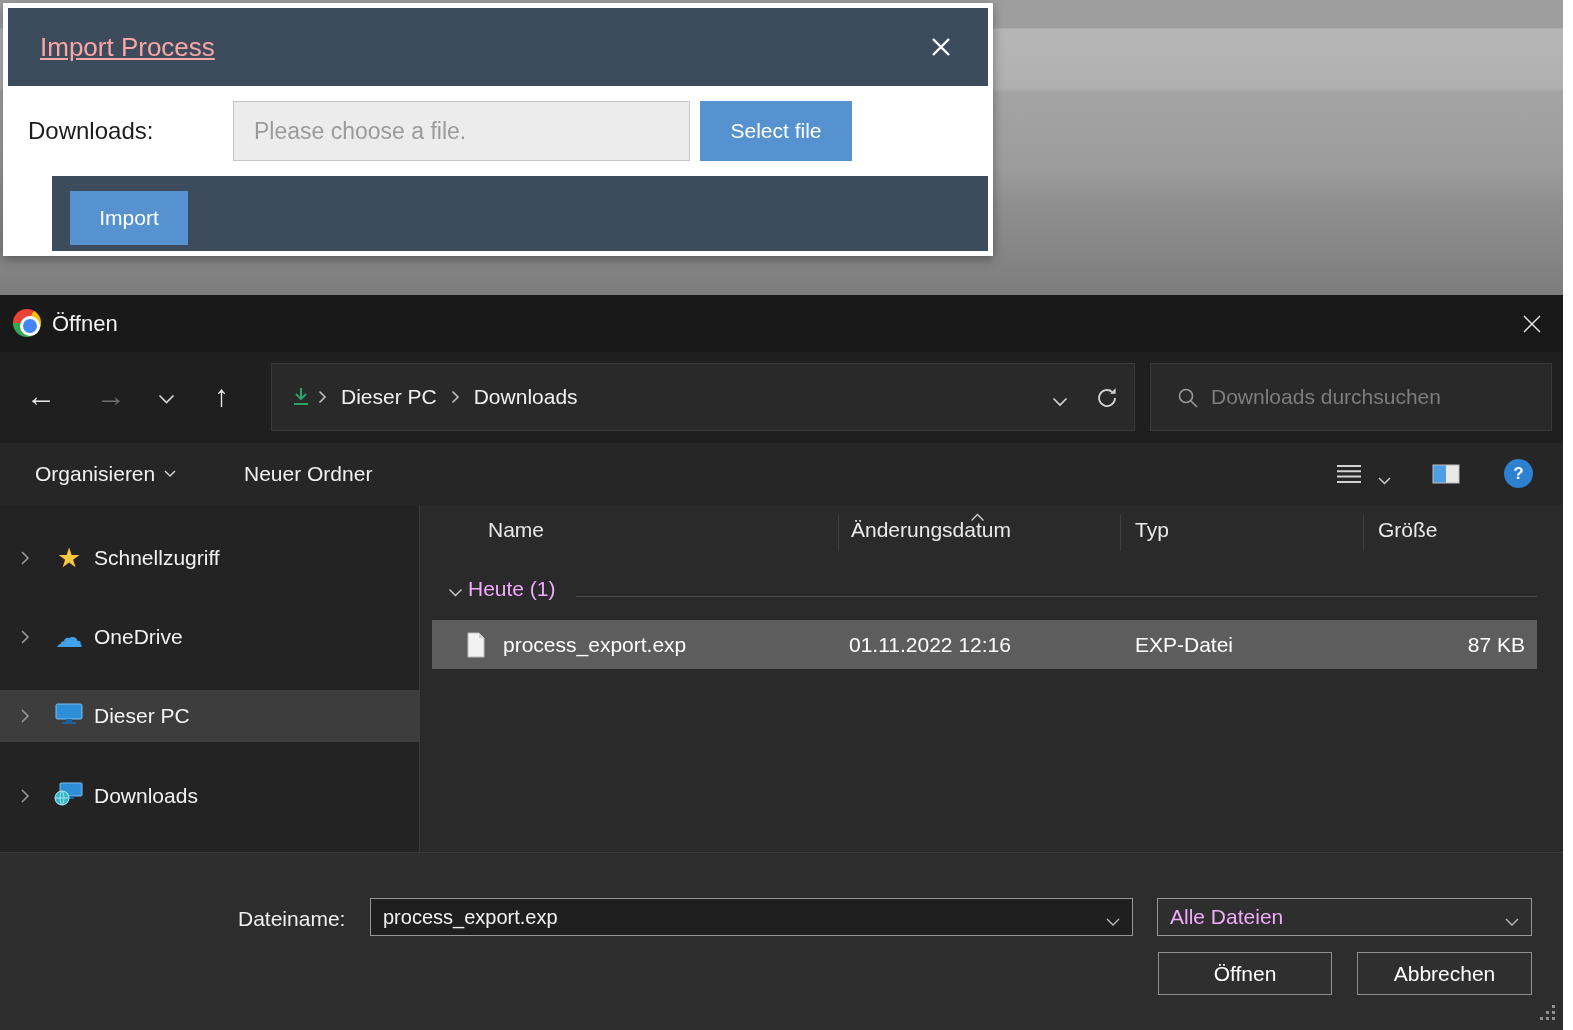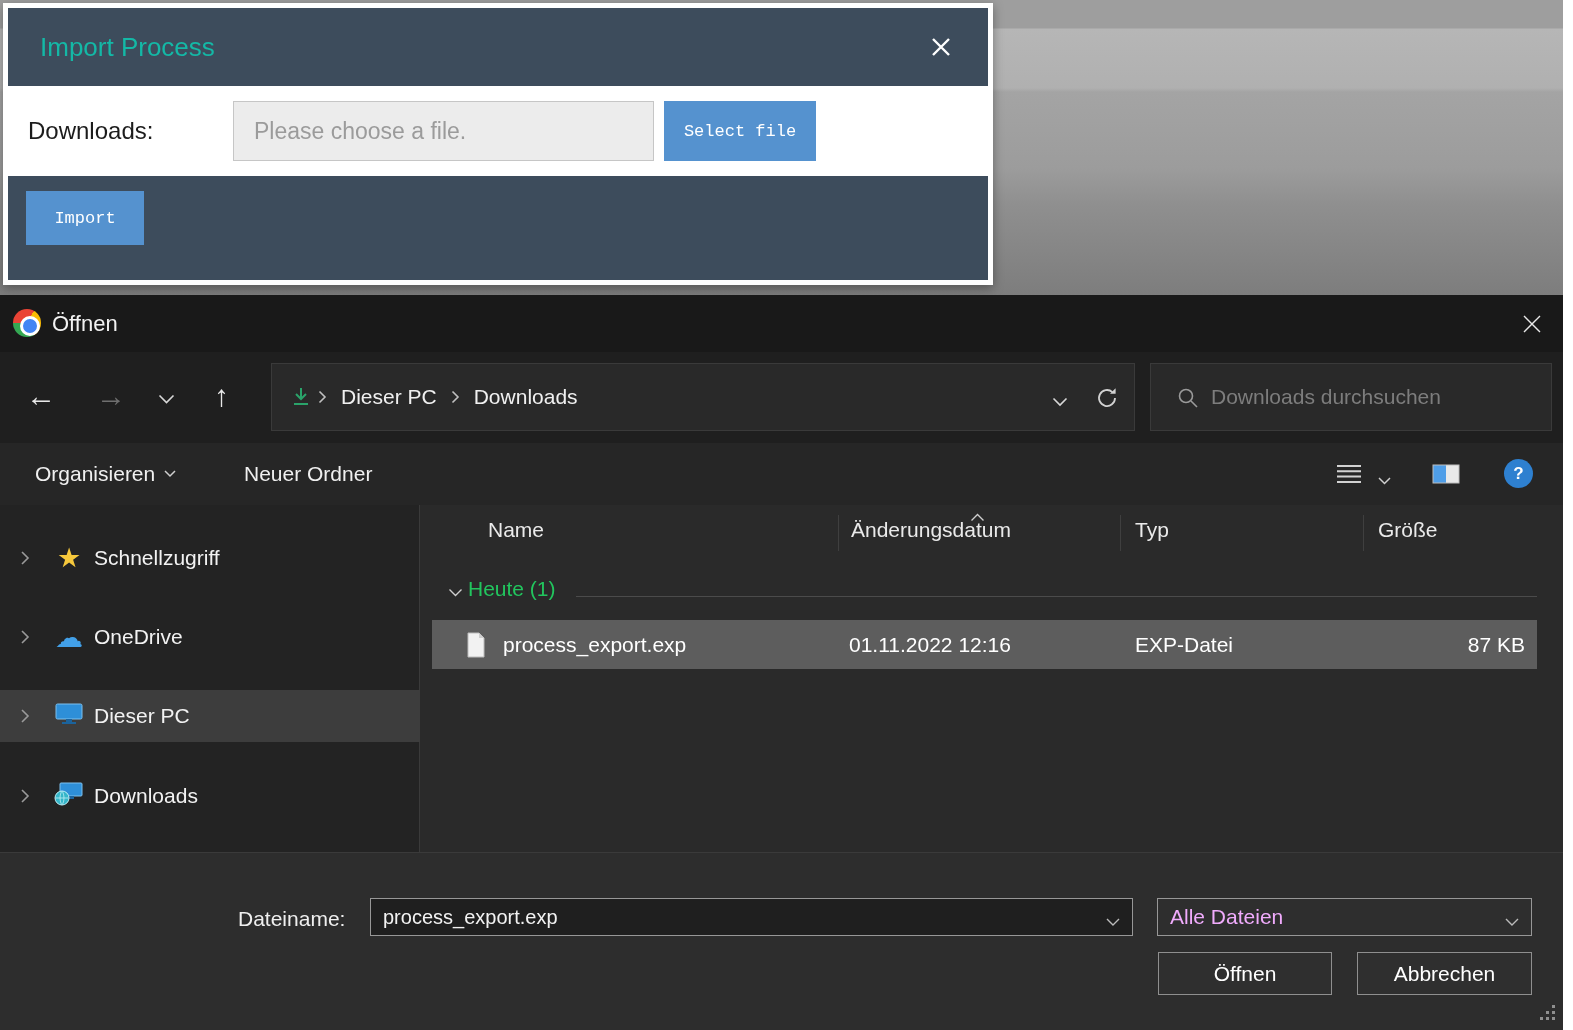--- a/index.html
+++ b/index.html
@@ -10,34 +10,34 @@
   
   .desktop-bg { left:0; top:0; width:1563px; height:295px;
     background:linear-gradient(180deg,#9e9e9e 0,#9e9e9e 28px,#b6b6b6 29px,#b0b0b0 88px,
       #a4a4a4 92px,#9c9c9c 168px,#8f8f8f 205px,#7d7d7d 295px); }
 
   
   .modal { left:3px; top:3px; width:990px; border:5px solid #fff; background:#fff;
     box-shadow:0 3px 10px rgba(0,0,0,.35); }
   .modal-header { height:78px; background:#3d4c5c; display:flex; align-items:center;
     padding:0 32px; }
-  .modal-title { color:#14b8a6; font-size:26px; }
+  .modal-title { color:#fca5a5; font-size:26px;text-decoration:underline; }
   .modal-close { margin-left:auto; width:30px; height:30px; display:flex;
     align-items:center; justify-content:center; cursor:pointer; }
   .modal-body { height:90px; background:#fff; display:flex; align-items:center;
     padding-left:20px; }
   .modal-filename-label { width:205px; font-size:24px; color:#1c1c1c; }
-  .modal-file-input { width:421px; height:60px; background:#ececec;
+  .modal-file-input { width:457px; height:60px; background:#ececec;
     border:1px solid #c6c6c6; font-size:23px; padding:0 20px; color:#444;
     font-family:inherit; }
   .modal-file-input::placeholder { color:#9b9b9b; }
-  .btn-blue { background:#5592cf; color:#fff; border:none; font-size:17px;
-    font-family:Liberation Mono, monospace; cursor:pointer; }
+  .btn-blue { background:#5592cf; color:#fff; border:none; font-size:21px;
+    font-family:Liberation Sans, sans-serif; cursor:pointer; }
   .modal-select-btn { width:152px; height:60px; margin-left:10px; }
-  .modal-footer { height:104px; background:#3d4c5c; padding:15px 16px 0 18px; }
+  .modal-footer { height:75px; background:#3d4c5c; padding:15px 16px 0 18px;margin-left:44px; }
   .modal-import-btn { width:118px; height:54px; }
 
   
   .dialog { left:0; top:295px; width:1563px; height:735px; background:#2a2a2a;
     color:#ededed; }
   .titlebar { left:0; top:0; width:100%; height:57px; background:#191919; }
   .chrome-icon { left:13px; top:14px; width:28px; height:28px; border-radius:50%;
     background:conic-gradient(from -90deg,#ea4335 0 120deg,#fbbc05 120deg 240deg,#34a853 240deg 360deg); }
   .chrome-icon::after { content:""; position:absolute; left:7px; top:7px; width:14px;
     height:14px; border-radius:50%; background:#4285f4; border:3px solid #fff; }
@@ -89,21 +89,21 @@
   .glyph-star { font-size:27px; color:#f6c83c; }
   .glyph-cloud { font-size:28px; color:#42a0e8; }
   .side-label { position:absolute; left:94px; top:0; height:52px; line-height:52px;
     font-size:21px; color:#f2f2f2; }
 
   .filelist { left:421px; top:0; width:1142px; height:100%; }
   .col-label { top:13px; font-size:21px; color:#eaeaea; cursor:pointer; }
   .col-sep { top:10px; width:1px; height:36px; background:#3f3f3f; }
   .sort-up { left:549px; top:3px; }
   .grp-chevron { left:27px; top:79px; cursor:pointer; }
-  .grp-label { left:47px; top:72px; font-size:21px; color:#22c55e; }
+  .grp-label { left:47px; top:72px; font-size:21px; color:#f0abfc; }
   .grp-line { left:155px; top:91px; width:961px; height:1px; background:#4b4b4b; }
   .file-row { left:11px; top:115px; width:1105px; height:49px; background:#5d5d5d;
     cursor:pointer; }
   .row-icon { position:absolute; left:34px; top:12px; }
   .row-cell { position:absolute; top:0; height:49px; line-height:49px; font-size:21px;
     color:#fff; }
 
   .bottombar { left:0; top:557px; width:100%; height:178px; background:#2d2d2d;
     border-top:1px solid #3a3a3a; }
   .fn-label { left:238px; top:54px; font-size:21px; color:#efefef; }

